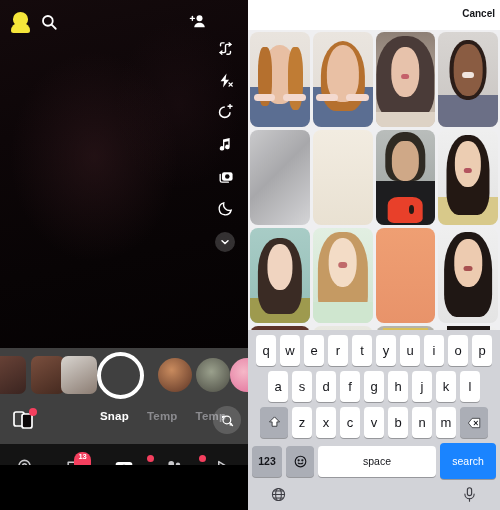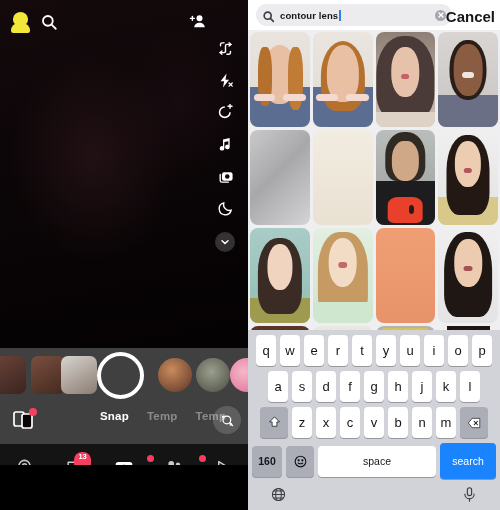--- a/index.html
+++ b/index.html
@@ -56,21 +56,21 @@
   .lenspanel{position:relative;width:252px;height:510px;background:#efeff1;overflow:hidden;}
   .searchbar{position:absolute;left:0;top:0;width:252px;height:30px;background:#fff;
     display:flex;align-items:center;z-index:9;}
   .searchfield{position:absolute;left:8px;top:4px;width:196px;height:22px;border-radius:11px;
     background:#ececee;display:flex;align-items:center;padding:0 6px;box-sizing:border-box;}
   .sf-icon{width:13px;height:13px;flex:0 0 auto;}
   .sf-text{font-size:9.5px;color:#15161a;margin-left:5px;font-weight:bold;letter-spacing:.1px;}
   .caret{width:1.5px;height:11px;background:#2f7fe8;margin-left:1px;}
   .clearbtn{position:absolute;right:6px;top:5.5px;width:11px;height:11px;border-radius:50%;background:#a6a6ad;
     display:flex;align-items:center;justify-content:center;}
-  .cancel{position:absolute;right:5px;top:8px;font-size:15px;color:#15161a;font-weight:bold;}
+  .cancel{position:absolute;right:5px;top:8px;font-size:10px;color:#15161a;font-weight:bold;}
 
   .grid{position:absolute;left:0;top:30px;width:252px;height:300px;padding:2px 2px 0;box-sizing:border-box;
     display:grid;grid-template-columns:repeat(4,1fr);grid-auto-rows:95px;gap:3px;}
   .tile{border-radius:8px;overflow:hidden;position:relative;background:#ddd;}
 
   .kb{position:absolute;left:0;top:330px;width:252px;height:180px;background:#d2d3d8;z-index:10;}
   .kbrow{display:flex;justify-content:center;align-items:center;gap:4px;}
   .r1{padding-top:5px;}
   .r2{padding-top:5px;}
   .r3{padding-top:5px;}
@@ -239,36 +239,20 @@
         <span class="nav-dot" style="right:42px;"></span>
       </div>
     </div>
 
     <div class="homebar"></div>
   </div>
 
   <div class="lenspanel">
 
     <div class="searchbar">
-      <div class="searchfield">
-        <span class="sf-icon">
-          <svg viewBox="0 0 24 24" width="13" height="13" fill="none" stroke="#3c3c43" stroke-width="3">
-            <circle cx="10.5" cy="10.5" r="6.5"></circle>
-              <line x1="15.4" y1="15.4" x2="21" y2="21" stroke-linecap="round"></line>
-          </svg>
-        </span>
-        <span class="sf-text">contour lens</span>
-        <span class="caret"></span>
-        <span class="clearbtn">
-          <svg viewBox="0 0 24 24" width="8" height="8" stroke="#fff" stroke-width="4" stroke-linecap="round">
-            <line x1="6" y1="6" x2="18" y2="18"></line>
-              <line x1="18" y1="6" x2="6" y2="18"></line>
-          </svg>
-        </span>
-      </div>
       <span class="cancel">Cancel</span>
     </div>
 
     <div class="grid">
       <div class="tile" style="background:linear-gradient(180deg,#e9e4de 0%,#dfd9d2 100%);">
         <div style="position:absolute;left:0;bottom:0;width:100%;height:42%;background:#5b6e92;"></div>
         <div style="position:absolute;left:50%;top:14%;transform:translateX(-50%);width:56%;height:62%;border-radius:48% 48% 42% 42%;background:#e8bfa3;"></div>
         <div style="position:absolute;left:50%;top:9%;transform:translateX(-50%);width:74%;height:74%;border-radius:50% 50% 35% 35%;background:#b5702e;z-index:-1;"></div>
         <div style="position:absolute;left:14%;top:16%;width:22%;height:62%;border-radius:40%;background:#b5702e;"></div>
         <div style="position:absolute;right:12%;top:16%;width:24%;height:66%;border-radius:40%;background:#c07c34;"></div>
@@ -384,21 +368,21 @@
           <svg viewBox="0 0 24 24" width="17" height="14" fill="#fff" stroke="#14151a" stroke-width="1.2">
             <path d="M8 4h13v16H8L1.5 12z"></path>
             <g stroke="#14151a" stroke-width="1.8" stroke-linecap="round">
                 <line x1="11.5" y1="9" x2="17" y2="15"></line>
                 <line x1="17" y1="9" x2="11.5" y2="15"></line>
               </g>
           </svg>
         </div>
       </div>
       <div class="kbrow r4">
-        <div class="key-num">160</div>
+        <div class="key-num">123</div>
         <div class="key-emoji">
           <svg viewBox="0 0 24 24" width="15" height="15" fill="none" stroke="#14151a" stroke-width="1.8">
             <circle cx="12" cy="12" r="8.5"></circle>
               <circle cx="9" cy="10" r=".9" fill="#14151a"></circle>
             <circle cx="15" cy="10" r=".9" fill="#14151a"></circle>
               <path d="M8.5 14.5c1 1.4 5.9 1.4 7 0" stroke-linecap="round"></path>
           </svg>
         </div>
         <div class="key-space">space</div>
         <div class="key-search">search</div>

